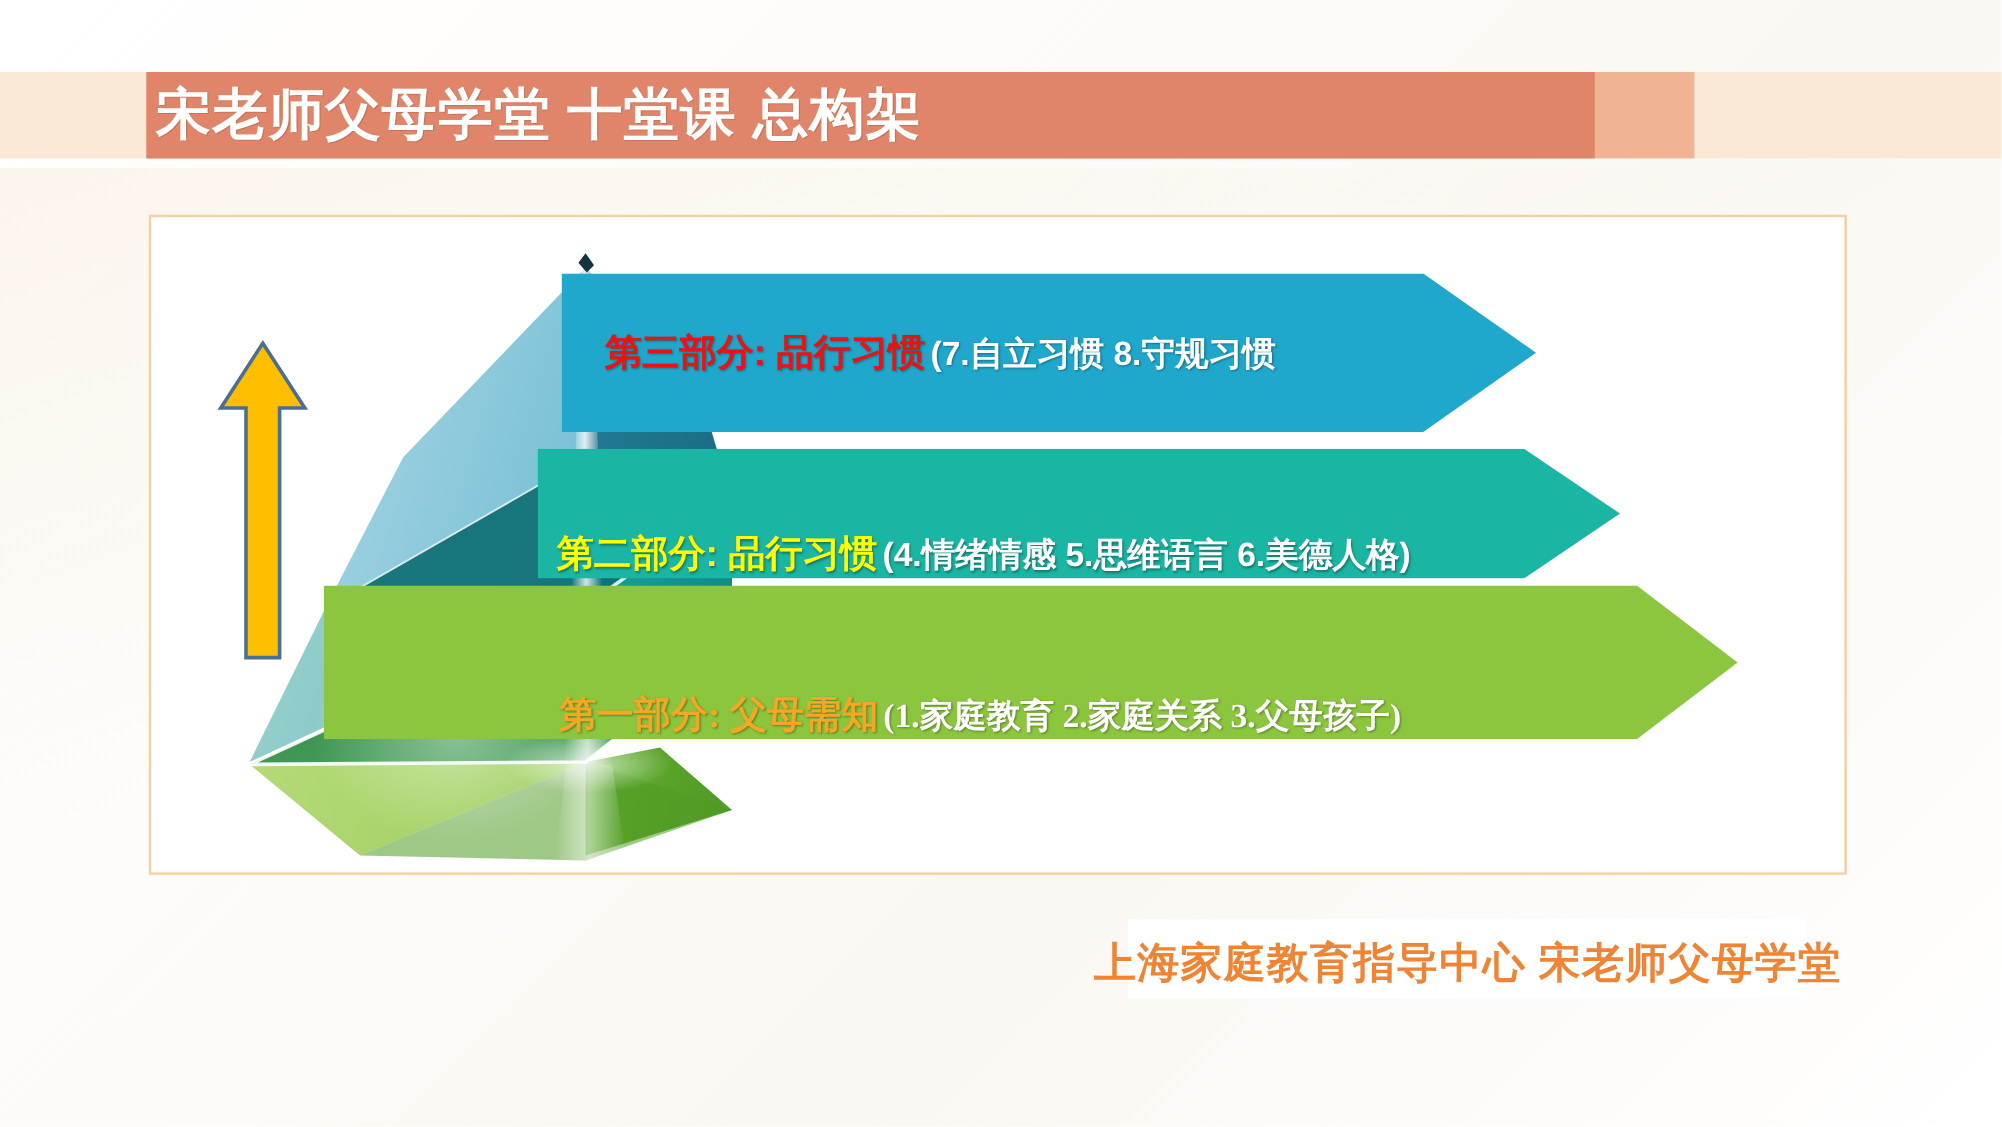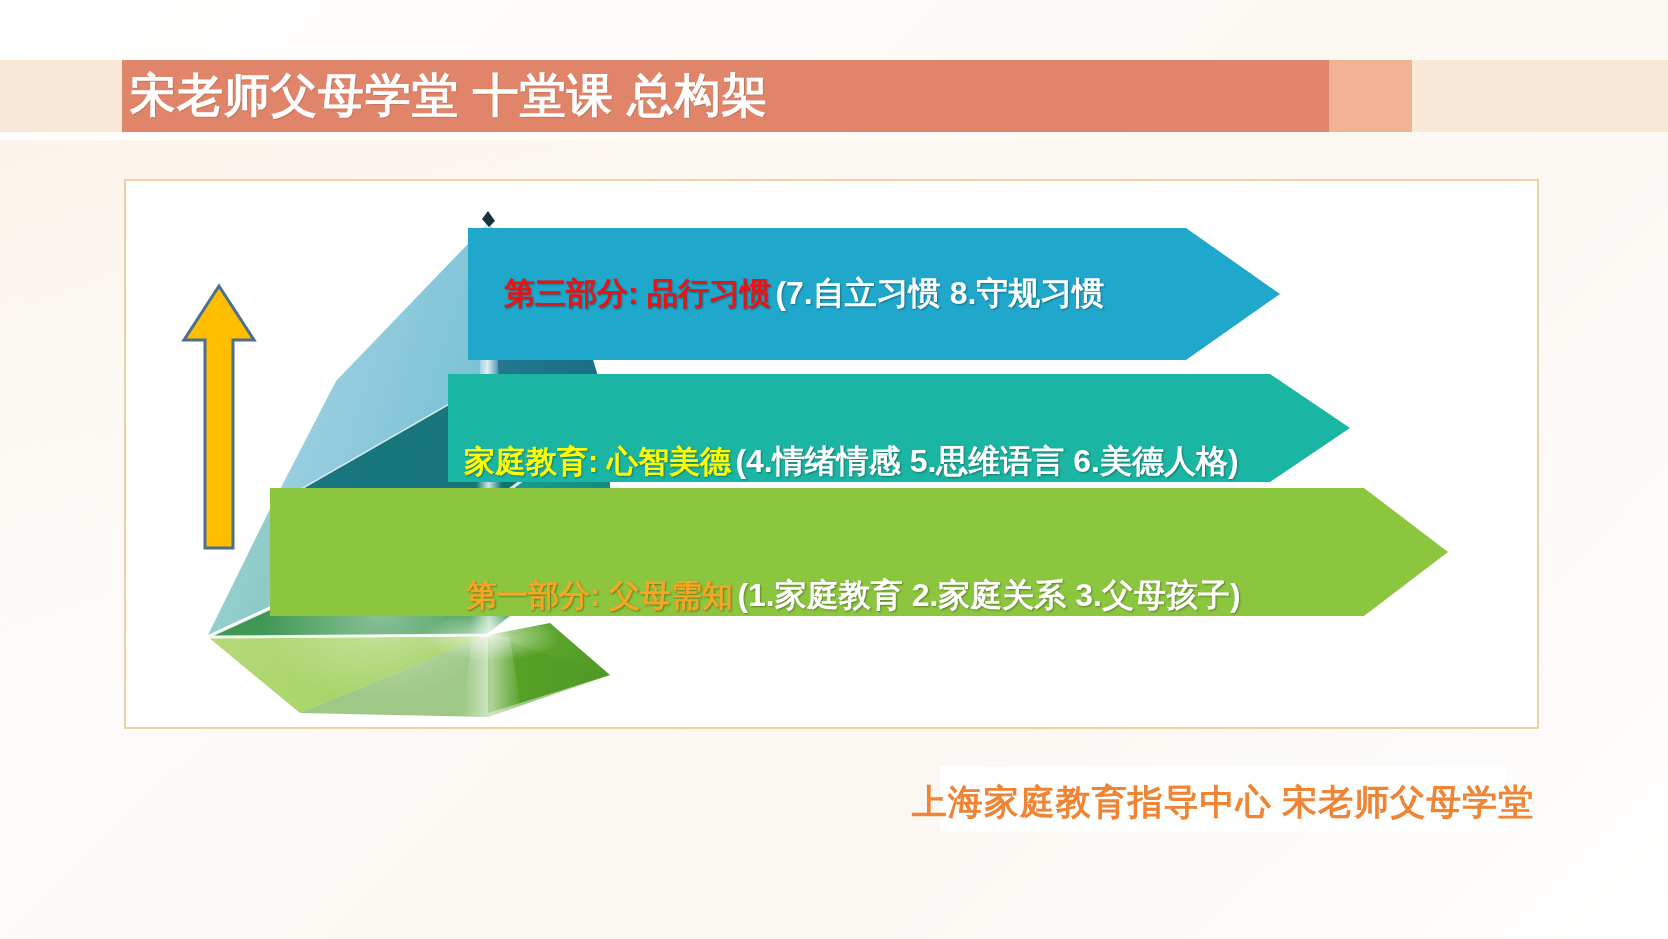--- a/index.html
+++ b/index.html
@@ -51,28 +51,28 @@
 
   
   .banner{position:absolute;display:flex;align-items:center;}
   .banner svg{position:absolute;left:0;top:0;}
   .banner .btext{
     position:relative;z-index:2;white-space:nowrap;
     font-weight:bold;line-height:1.16;
   }
   .b-top{left:468px;top:228px;width:812px;height:132px;}
   .b-mid{left:448px;top:374px;width:902px;height:108px;}
-  .b-bot{left:270px;top:488px;width:1178px;height:128px;}
+  .b-bot{left:270px;top:488px;width:1178px;height:128px;font-family:Liberation Serif, serif;}
 
   .b-top .btext{left:0px;top:0px;padding-left:0;}
   .lead{display:inline;}
   .lead-top{color:#ee1111;font-size:31px;padding-left:36px;}
   .lead-mid{color:#ffff00;font-size:31px;}
   .lead-bot{color:#f5a623;font-size:31px;}
-  .detail{color:#ffffff;font-size:32px;}
+  .detail{color:#ffffff;font-size:28px;}
 
   .txt-top{position:absolute;left:0px;top:30px;z-index:3;}
   .txt-top .line1{display:block;}
   .txt-top .line2{display:block;margin-left:360px;margin-top:4px;}
 
   .txt-mid{position:absolute;left:16px;top:34px;z-index:3;}
   .txt-bot{position:absolute;left:196px;top:44px;z-index:3;}
 
   .shadowtxt{text-shadow:1px 1px 2px rgba(0,0,0,.35);}
 
@@ -194,21 +194,21 @@
         <span class="detail shadowtxt">(7.自立习惯      8.守规习惯</span>
       </span>
     </div>
   </div>
 
   <div class="banner b-mid">
     <svg width="902" height="108" viewBox="0 0 902 108">
       <polygon points="0,0 822,0 902,54 822,108 0,108" fill="#1bb5a3"></polygon>
     </svg>
     <div class="btext txt-mid">
-      <span class="lead lead-mid shadowtxt">家庭教育: 心智美德</span>
+      <span class="lead lead-mid shadowtxt">第二部分: 品行习惯</span>
       <span class="detail shadowtxt">(4.情绪情感    5.思维语言    6.美德人格)</span>
     </div>
   </div>
 
   <div class="banner b-bot">
     <svg width="1178" height="128" viewBox="0 0 1178 128">
       <polygon points="0,0 1094,0 1178,64 1094,128 0,128" fill="#8cc63e"></polygon>
     </svg>
     <div class="btext txt-bot">
       <span class="lead lead-bot shadowtxt">第一部分: 父母需知</span>

